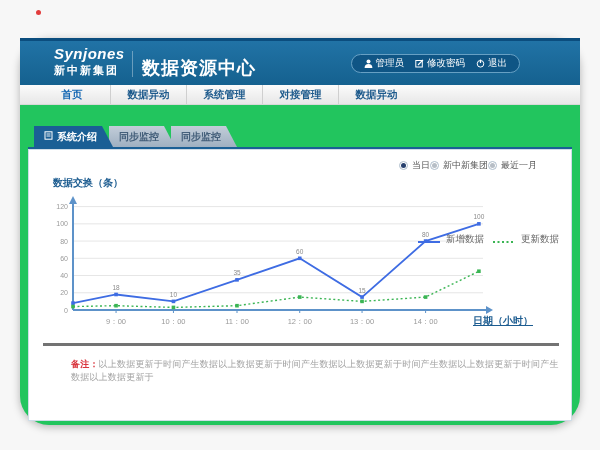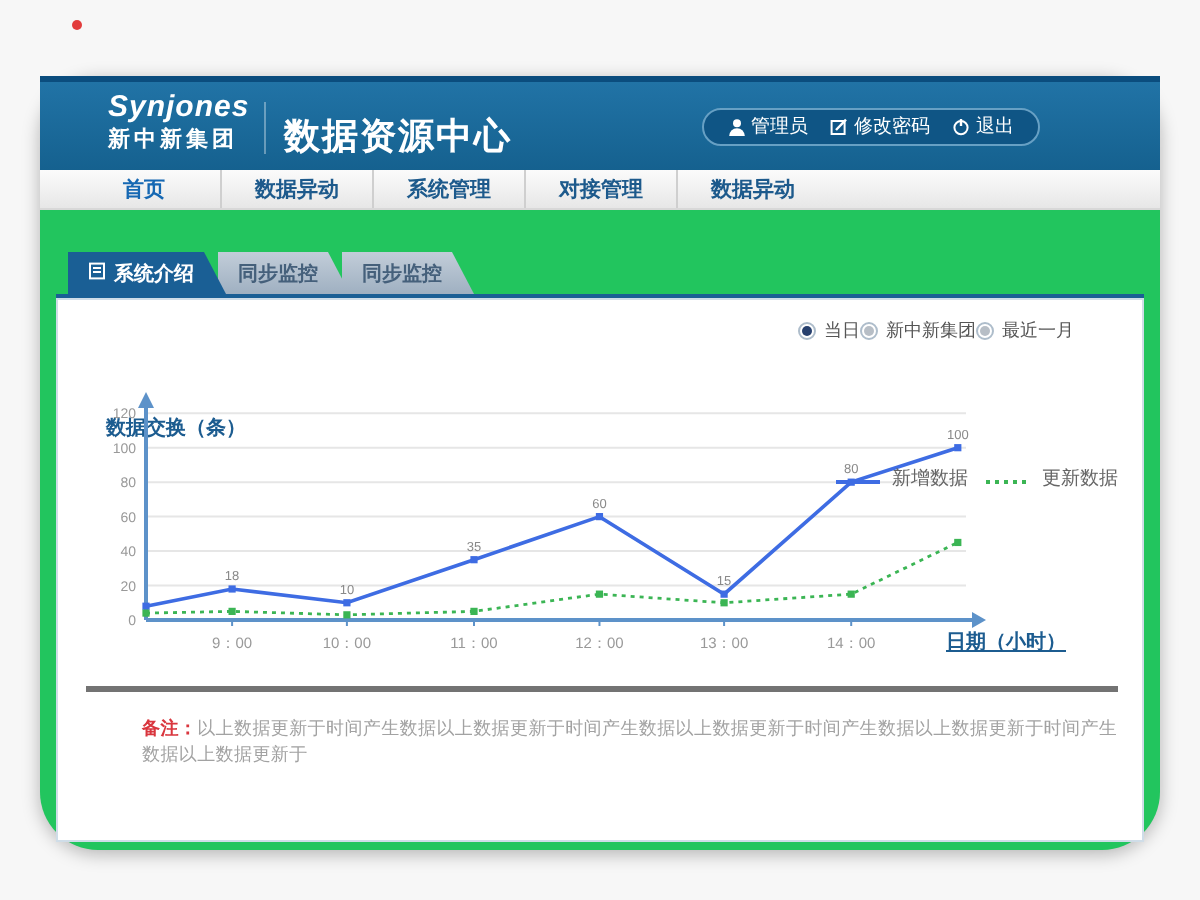--- a/index.html
+++ b/index.html
@@ -46,21 +46,21 @@
 
   .filter-row { position:absolute; top:9px; right:34px; display:flex; }
   .radio-opt { display:flex; align-items:center; gap:4px; cursor:pointer; }
   .radio-circle { width:9px; height:9px; border-radius:50%; border:1px solid #aebdcb; background:#fff;
                   display:flex; align-items:center; justify-content:center; }
   .radio-dot { width:5px; height:5px; border-radius:50%; }
   .radio-opt.selected .radio-dot { background:#27406e; }
   .radio-opt.unselected .radio-dot { background:#b7bec6; }
   .radio-label { font-size:9px; color:#555; }
 
-  .ylabel { position:absolute; top:26px; left:24px; font-size:10px; font-weight:bold; color:#1c5c90;margin-top:31px; }
+  .ylabel { position:absolute; top:26px; left:24px; font-size:10px; font-weight:bold; color:#1c5c90; }
 
   .chart-wrap { position:absolute; top:42px; left:16px; width:470px; height:150px; }
   .xlabel { position:absolute; left:428px; top:122px; font-size:10px; font-weight:bold; color:#1c5c90; white-space:nowrap;text-decoration:underline; }
 
   .legend-col { position:absolute; top:80px; right:12px; display:flex; flex-direction:row; gap:9px; }
   .legend-item { display:flex; align-items:center; gap:6px; }
   .legend-item .lg-text { font-size:9.5px; color:#666; white-space:nowrap; }
 
   .note-block { position:absolute; top:193px; left:14px; width:516px; border-top:3px solid #737373; padding:12px 0 0 28px; }
   .note-text { font-size:9px; color:#a2a2a2; letter-spacing:.2px; }

